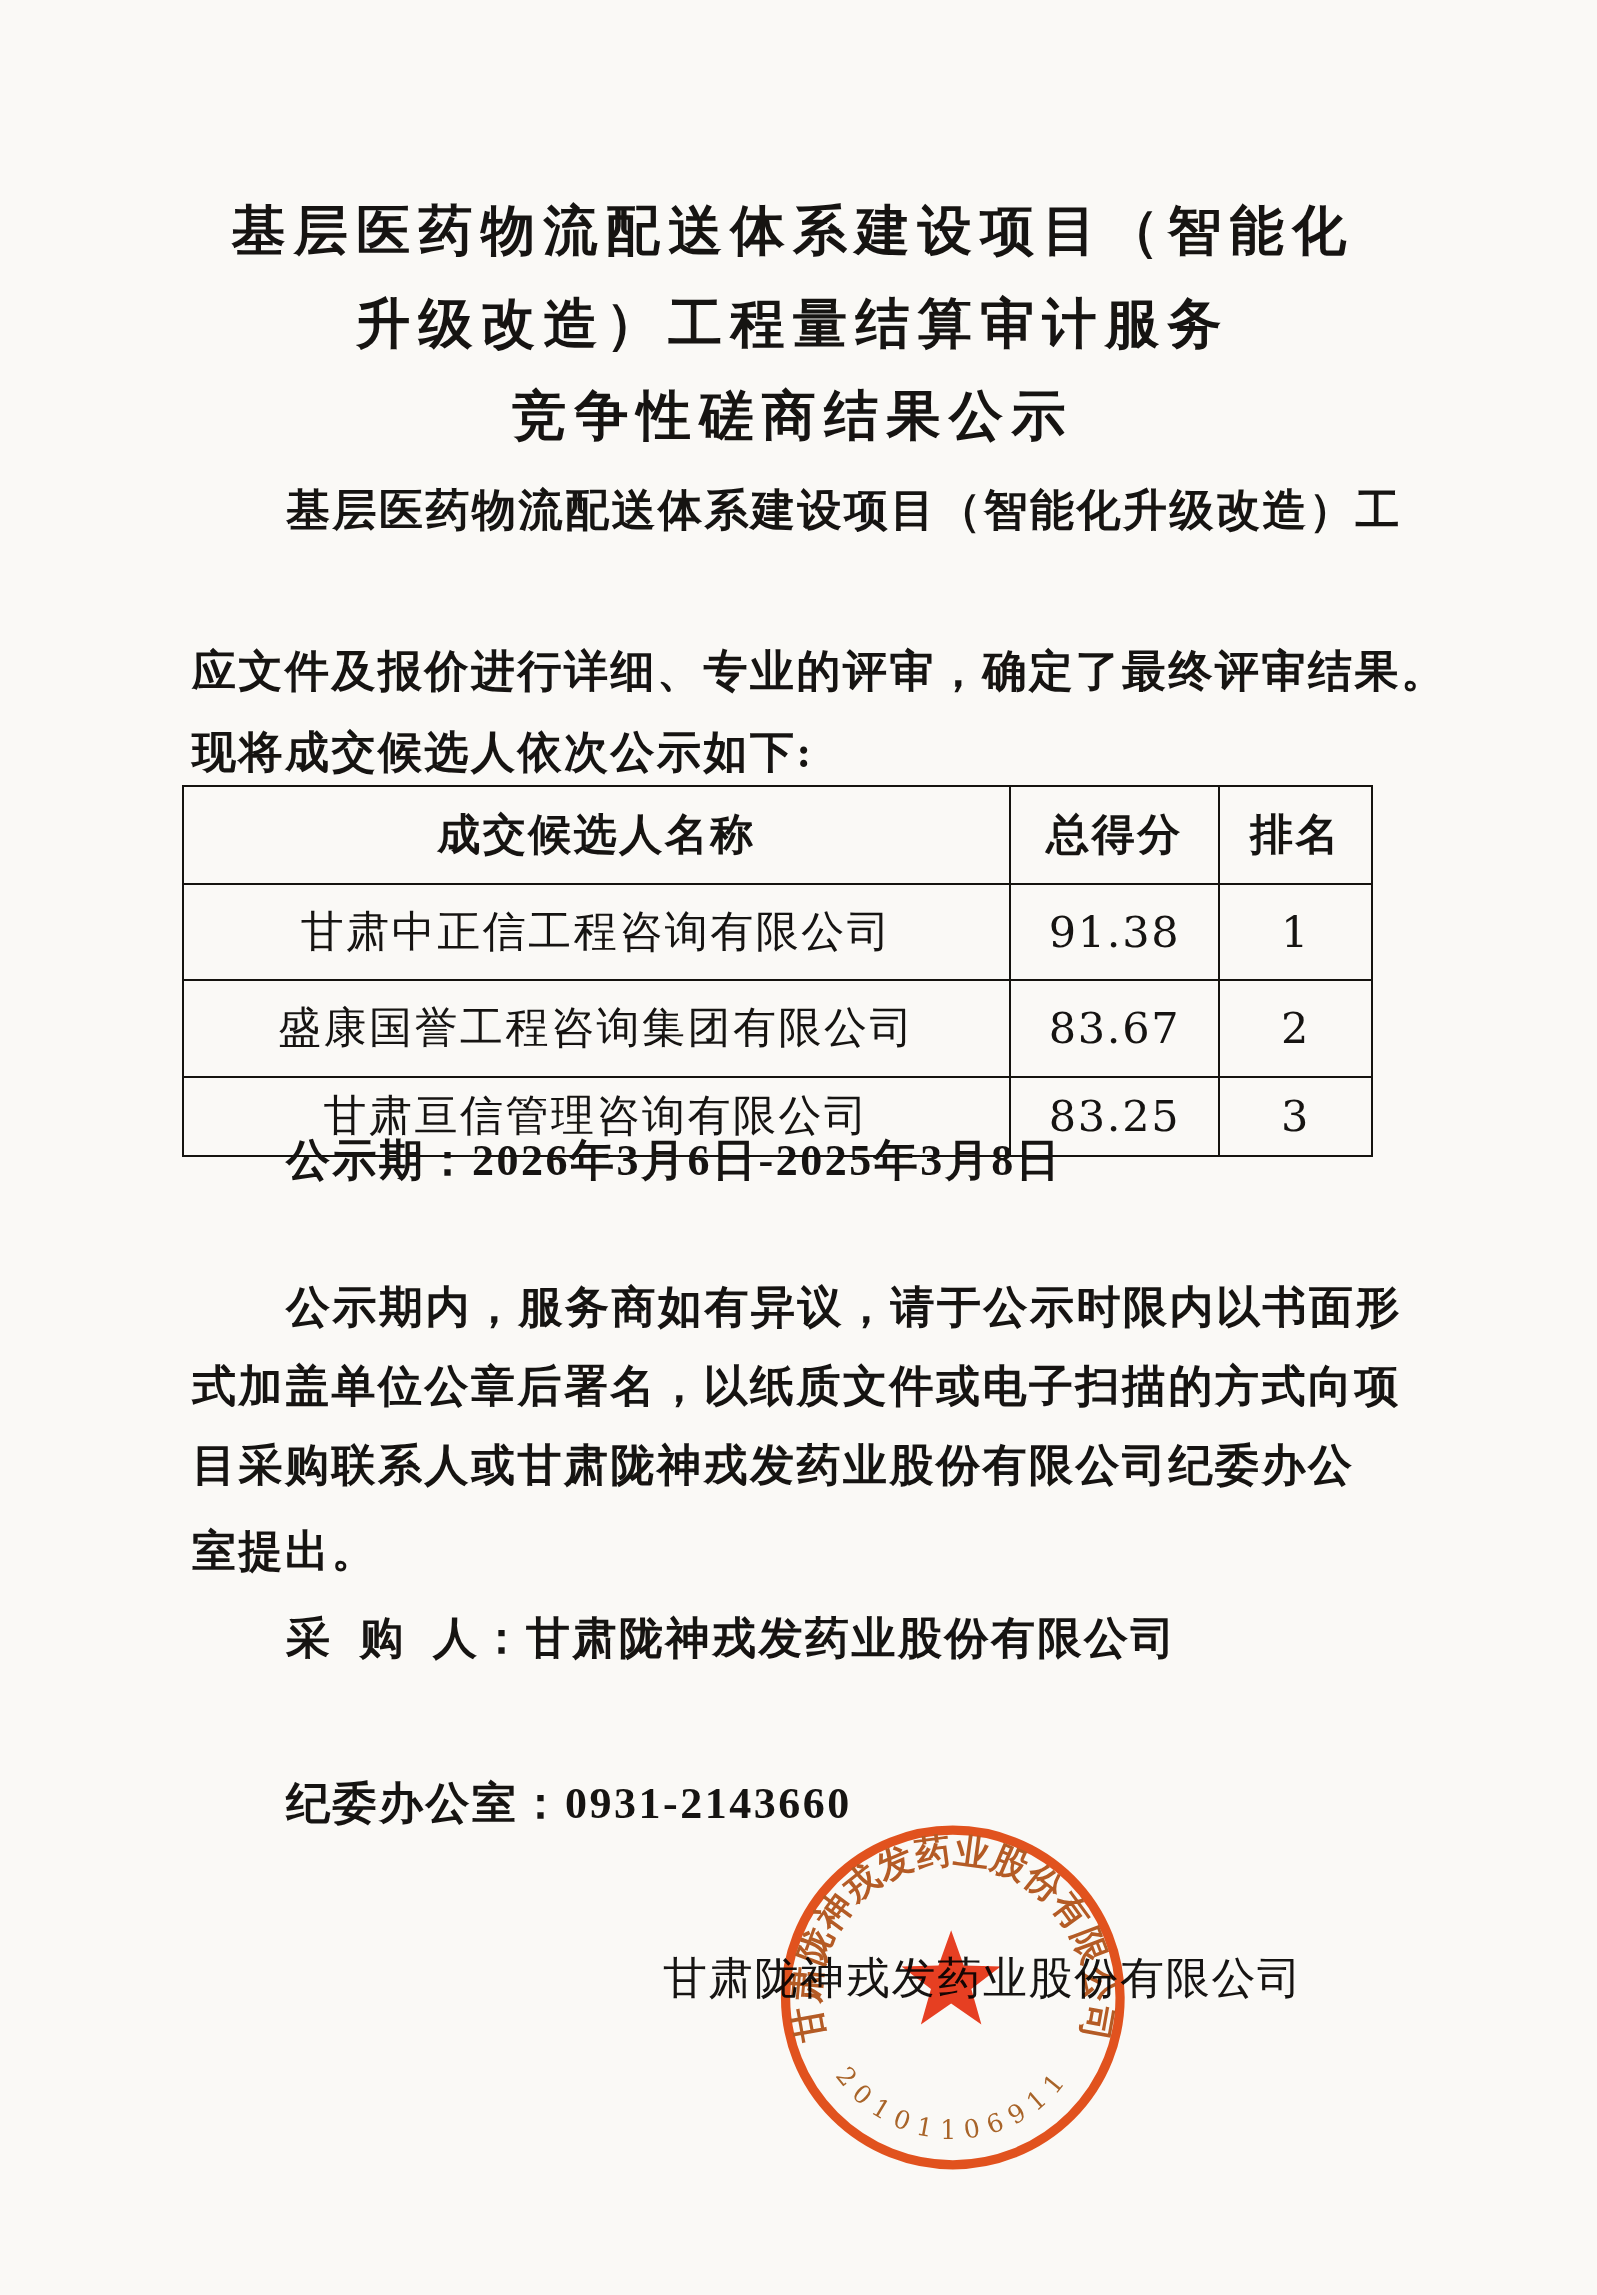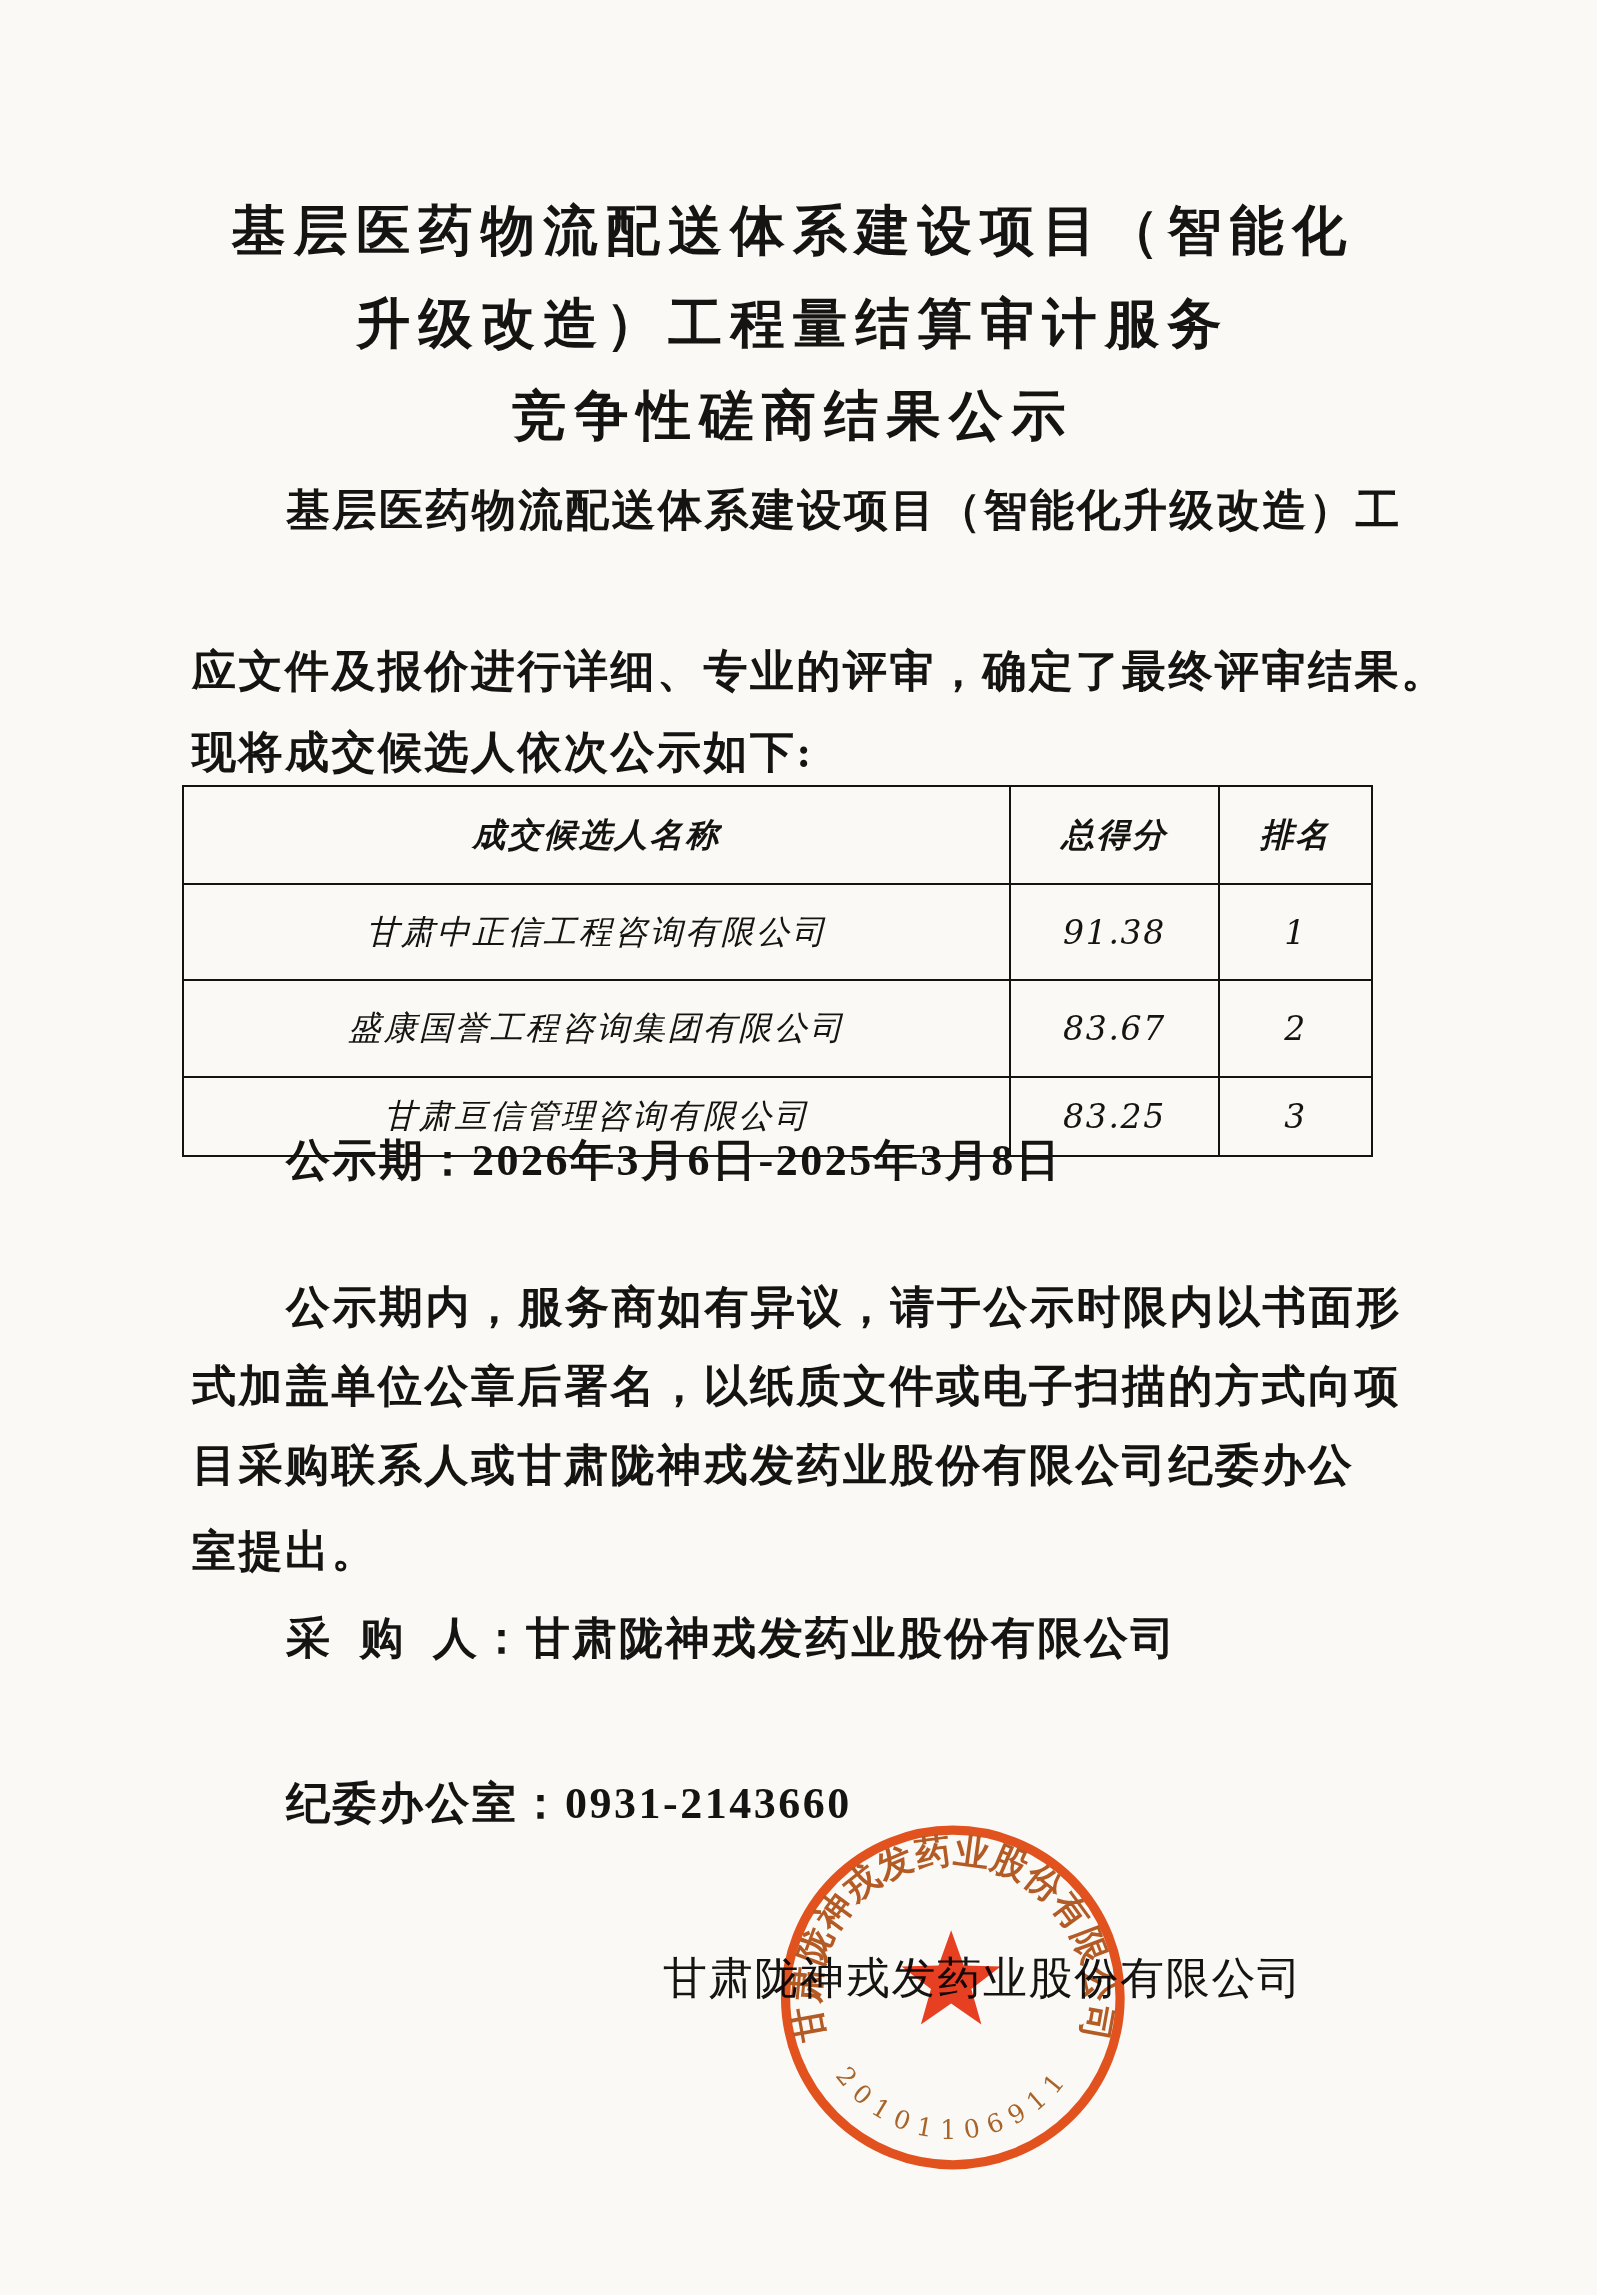--- a/index.html
+++ b/index.html
@@ -32,23 +32,22 @@
   .ind{left:286px;}     
   .result-table{
     position:absolute;left:182px;top:785px;
     width:1189px;height:372px;
     border-collapse:collapse;
     table-layout:fixed;
   }
   .result-table td,.result-table th{
     border:2.5px solid #15130f;
     text-align:center;vertical-align:middle;
-    font-size:33px;letter-spacing:2.5px;
+    font-size:43px;letter-spacing:2.5px;
     padding:0;
-    font-style:italic;
   }
   .result-table th{font-weight:700;}
   .result-table .num{font-family:"DejaVu Serif","Liberation Serif",serif;letter-spacing:1.7px;}
   .sig{
     position:absolute;left:663px;top:1949px;
     font-size:44px;letter-spacing:1.7px;white-space:pre;
   }
   .sigdate{
     position:absolute;left:831px;top:2048px;
     font-size:43px;letter-spacing:2.5px;white-space:pre;

